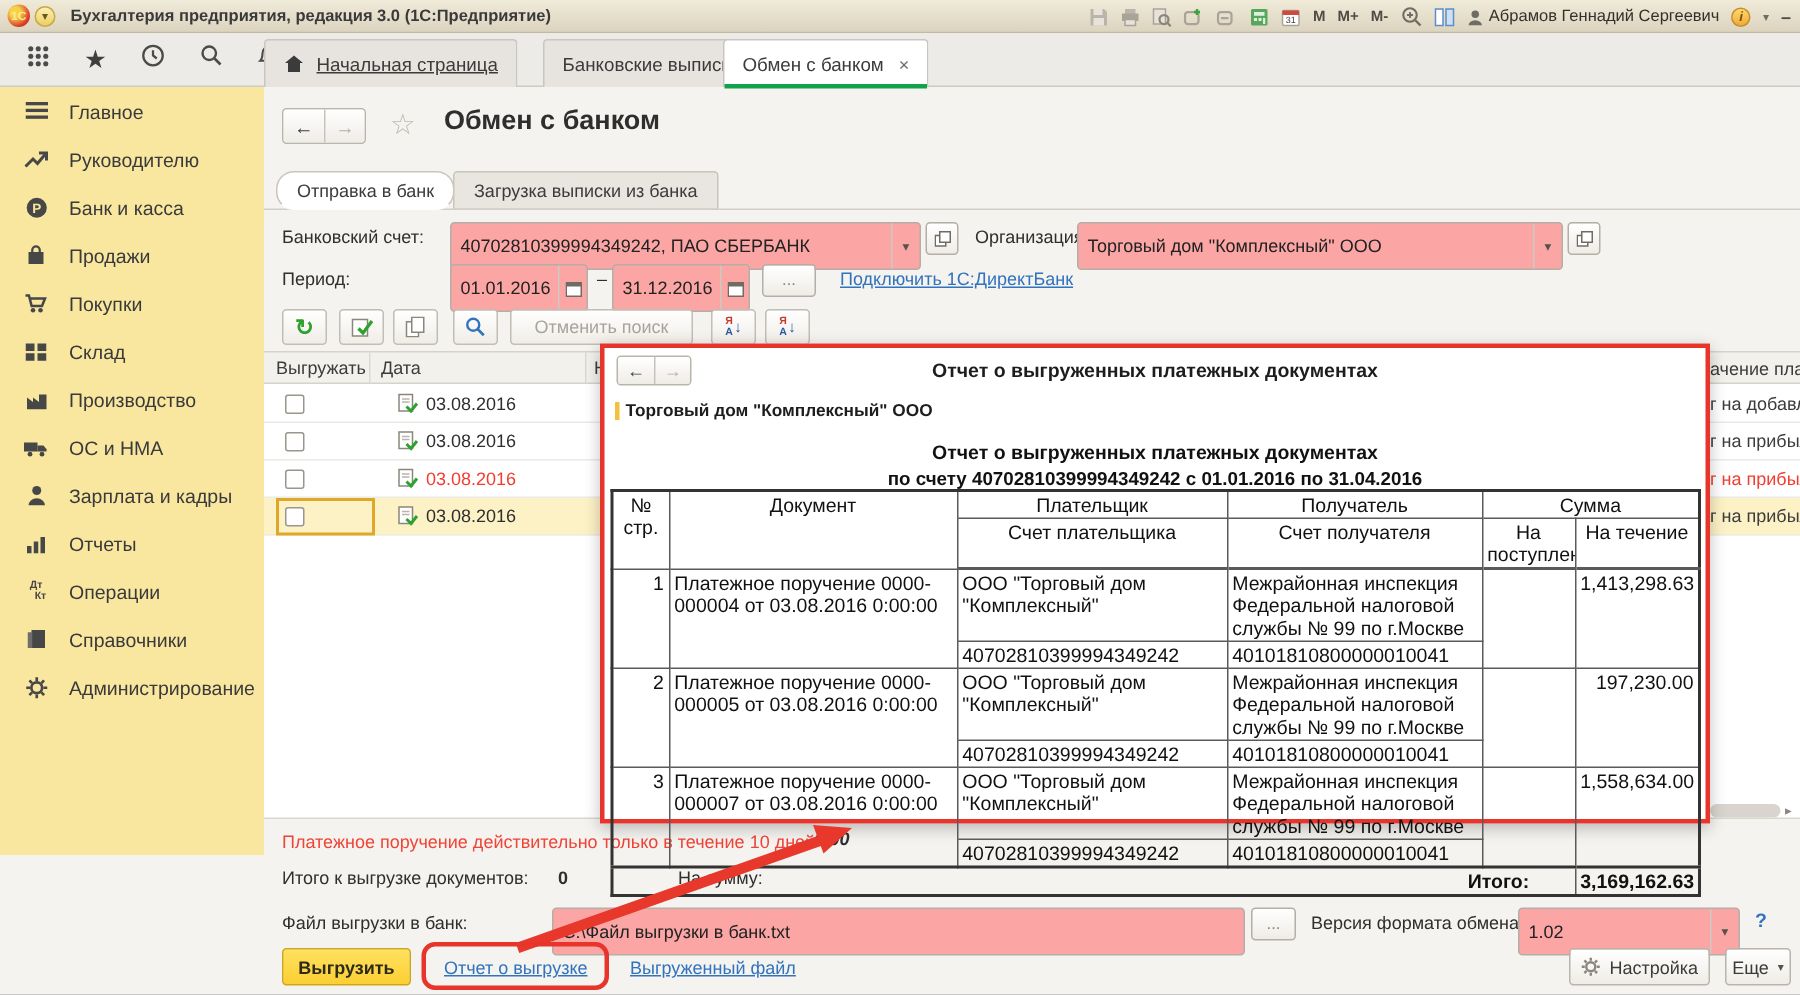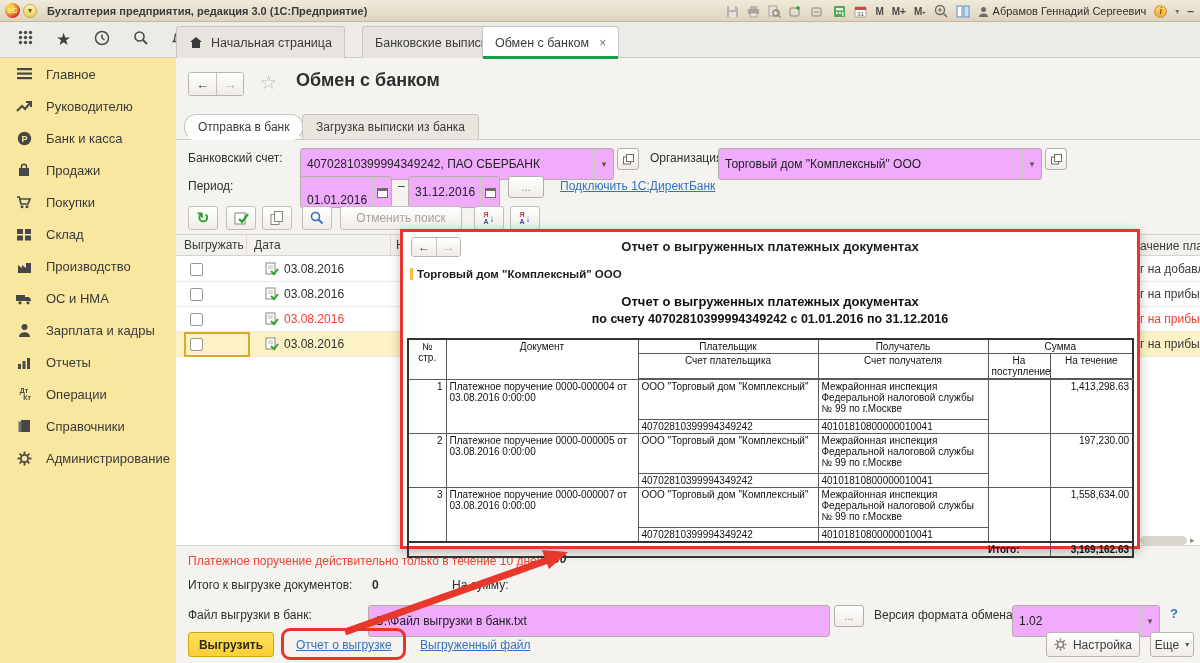--- a/index.html
+++ b/index.html
@@ -28,30 +28,30 @@
   .tabbar { position:absolute; left:0; top:22px; width:1200px; height:36px; background:#edebe7; border-bottom:1px solid #cecbc4; }
   .qicons { position:absolute; left:0; top:0; height:35px; display:flex; align-items:center; gap:23px; padding:0 18px; color:#4b4b4b; }
   .qstar { font-size:17px; color:#3f3f3f; }
   .wtab { position:absolute; top:4px; height:32px; background:#e7e4df; border:1px solid #c9c6bf; border-bottom:none;
     border-radius:3px 3px 0 0; display:flex; align-items:center; gap:8px; padding:0 12px; font-size:12.5px; color:#3b3b3b; }
   .wtab.active { background:#fff; }
   .wtab.active::after { content:""; position:absolute; left:0; right:0; bottom:-1px; height:3px; background:#12a24b; }
   .wtab .x { color:#6f6c66; font-size:12px; margin-left:2px; }
 
   
-  .sidebar { position:absolute; left:0; top:58px; width:176px; height:605px; background:#f9e7a0; }
+  .sidebar { position:absolute; left:0; top:58px; width:176px; height:512px; background:#f9e7a0; }
   .side-item { display:flex; align-items:center; height:32px; padding-left:15px; gap:13px; font-size:13px; color:#3a3a3a; cursor:default; }
   .sicon { width:18px; height:16px; display:flex; align-items:center; justify-content:center; flex:none; }
   .dtkt { font-size:7px; font-weight:bold; color:#474747; line-height:7px; text-align:center; }
 
   
   .abs { position:absolute; }
   .lbl { font-size:12px; color:#2f2f2f; white-space:nowrap; }
   .link { font-size:12px; color:#3173bd; text-decoration:underline; white-space:nowrap; cursor:pointer; }
-  .inputbox { position:absolute; height:32px; background:#f0abfc; border:1px solid #b3afa6; border-radius:3px;
+  .inputbox { position:absolute; height:32px; background:#fca5a5; border:1px solid #b3afa6; border-radius:3px;
     display:flex; align-items:center; font-size:12px; color:#222; }
   .inputbox .val { flex:1; padding:0 6px; white-space:nowrap; overflow:hidden; }
   .ddbtn { width:19px; height:100%; border-left:1px solid #ccc9c1; display:flex; align-items:center; justify-content:center;
     color:#55524b; font-size:9px; flex:none; }
   .sqbtn { position:absolute; height:22px; background:linear-gradient(#fff,#efece6); border:1px solid #b3afa6; border-radius:3px;
     display:flex; align-items:center; justify-content:center; font-size:11px; color:#4b4b4b; }
   .toolbtn { position:absolute; width:30px; height:24px; background:linear-gradient(#fff,#f0ede7); border:1px solid #c2beb5;
     border-radius:3px; display:flex; align-items:center; justify-content:center; }
   .navpair { position:absolute; display:flex; border:1px solid #b9b5ac; border-radius:3px; overflow:hidden; background:#fff; }
   .navbtn { width:27px; height:22px; display:flex; align-items:center; justify-content:center; font-size:13px;
@@ -93,22 +93,22 @@
 
   
   .dialog { position:absolute; left:400px; top:229px; width:740px; height:320px; background:#fff;
     border:3px solid #e8352b; z-index:20; box-shadow:0 3px 10px rgba(0,0,0,.25); }
   .dlg-head { position:relative; height:30px; }
   .dlg-title { position:absolute; left:0; right:0; top:7px; text-align:center; font-size:13px; font-weight:bold; color:#1d1d1d; }
   .dlg-org { position:absolute; left:7px; top:36px; font-size:11.5px; font-weight:bold; color:#1d1d1d;
     border-left:3px solid #f2c23c; padding-left:4px; }
   .dlg-t1 { position:absolute; left:0; right:0; top:62px; text-align:center; font-size:13px; font-weight:bold; color:#111; }
   .dlg-t2 { position:absolute; left:0; right:0; top:80px; text-align:center; font-size:12.5px; font-weight:bold; color:#111; }
-  table.rtable { position:absolute; left:4px; top:106px; border-collapse:collapse; table-layout:fixed; width:725px;
-    font-size:10px; color:#111; }
+  table.rtable { position:absolute; left:4px; top:94px; border-collapse:collapse; table-layout:fixed; width:725px;
+    font-size:13px; color:#111; }
   .rtable th, .rtable td { border:1px solid #5a5a5a; padding:1px 3px; vertical-align:top; overflow:hidden; }
   .rtable thead th { font-weight:normal; text-align:center; }
   .rtable { border:2px solid #333; }
   .rtable thead tr:last-child th { border-bottom-width:2px; }
   .rtable td.num { text-align:right; }
   .rtable td.amt { text-align:right; white-space:nowrap; }
   .rtable td.name { height:40px; }
   .rtable tfoot td { border-top:2px solid #333; font-weight:bold; }
   .rtable tfoot .tlabel { text-align:right; padding-right:30px; border-right:none;margin-top:47px; }
 
@@ -228,21 +228,21 @@
           </svg></span>
       <span><svg width="16" height="16">
             <circle cx="6.5" cy="6.5" r="4.5" fill="none" stroke="#4b4b4b" stroke-width="1.6"></circle>
             <line x1="10" y1="10" x2="14" y2="14" stroke="#4b4b4b" stroke-width="1.8"></line>
           </svg></span>
       <span><svg width="15" height="16">
             <path d="M7.5 2a4.5 4.5 0 0 1 4.5 4.5c0 3 1 4.5 1.5 5h-12c.5-.5 1.5-2 1.5-5A4.5 4.5 0 0 1 7.5 2z" fill="none" stroke="#4b4b4b" stroke-width="1.4"></path>
             <path d="M6 13.5a1.5 1.5 0 0 0 3 0" fill="none" stroke="#4b4b4b" stroke-width="1.3"></path>
           </svg></span>
     </div>
-    <div class="wtab" style="left:176px;">
+    <div class="wtab" style="left:176px;text-decoration:underline;">
       <svg width="14" height="13">
           <path d="M7 1 L13 6 H11 V12 H3 V6 H1 Z" fill="#3b3b3b"></path>
         </svg>
       <span>Начальная страница</span>
     </div>
     <div class="wtab" style="left:336px;margin-left:26px;">
       <span>Банковские выписки</span>
       <span class="x">×</span>
     </div>
     <div class="wtab active" style="left:482px;">
@@ -421,21 +421,21 @@
     <span class="ddbtn">▾</span>
   </div>
   <div class="sqbtn" style="left:1045px;top:148px;width:22px;">
       <svg width="11" height="11">
         <rect x="0.5" y="3" width="7" height="7" fill="#fff" stroke="#6f6c64"></rect>
         <rect x="3.5" y="0.5" width="7" height="7" fill="#fff" stroke="#6f6c64"></rect>
       </svg>
     </div>
 
   <div class="lbl abs" style="left:188px;top:179px;">Период:</div>
-  <div class="inputbox" style="left:300px;top:176px;width:92px;align-items:flex-end;">
+  <div class="inputbox" style="left:300px;top:176px;width:92px;">
     <span class="val">01.01.2016</span>
     <span class="ddbtn">
         <svg width="11" height="11">
           <rect x="0.5" y="1.5" width="10" height="9" fill="#fff" stroke="#6f6c64"></rect>
           <rect x="0.5" y="1.5" width="10" height="2.5" fill="#6f6c64"></rect>
         </svg>
       </span>
   </div>
   <div class="lbl abs" style="left:398px;top:179px;">–</div>
   <div class="inputbox" style="left:408px;top:176px;width:92px;">
@@ -602,21 +602,21 @@
   <div class="dialog">
     <div class="dlg-head">
       <div class="navpair" style="left:8px;top:5px;">
         <div class="navbtn" style="width:24px;height:18px;font-size:12px;">←</div>
         <div class="navbtn dis" style="width:24px;height:18px;font-size:12px;">→</div>
       </div>
       <div class="dlg-title">Отчет о выгруженных платежных документах</div>
     </div>
     <div class="dlg-org">Торговый дом "Комплексный" ООО</div>
     <div class="dlg-t1">Отчет о выгруженных платежных документах</div>
-    <div class="dlg-t2">по счету  40702810399994349242 с 01.01.2016 по 31.12.2016</div>
+    <div class="dlg-t2">по счету  40702810399994349242 с 01.01.2016 по 31.04.2016</div>
 
     <table class="rtable">
       <colgroup>
           <col style="width:38px">
           <col style="width:192px">
           <col style="width:180px">
           <col style="width:170px">
           <col style="width:62px">
           <col style="width:83px">
         </colgroup>

